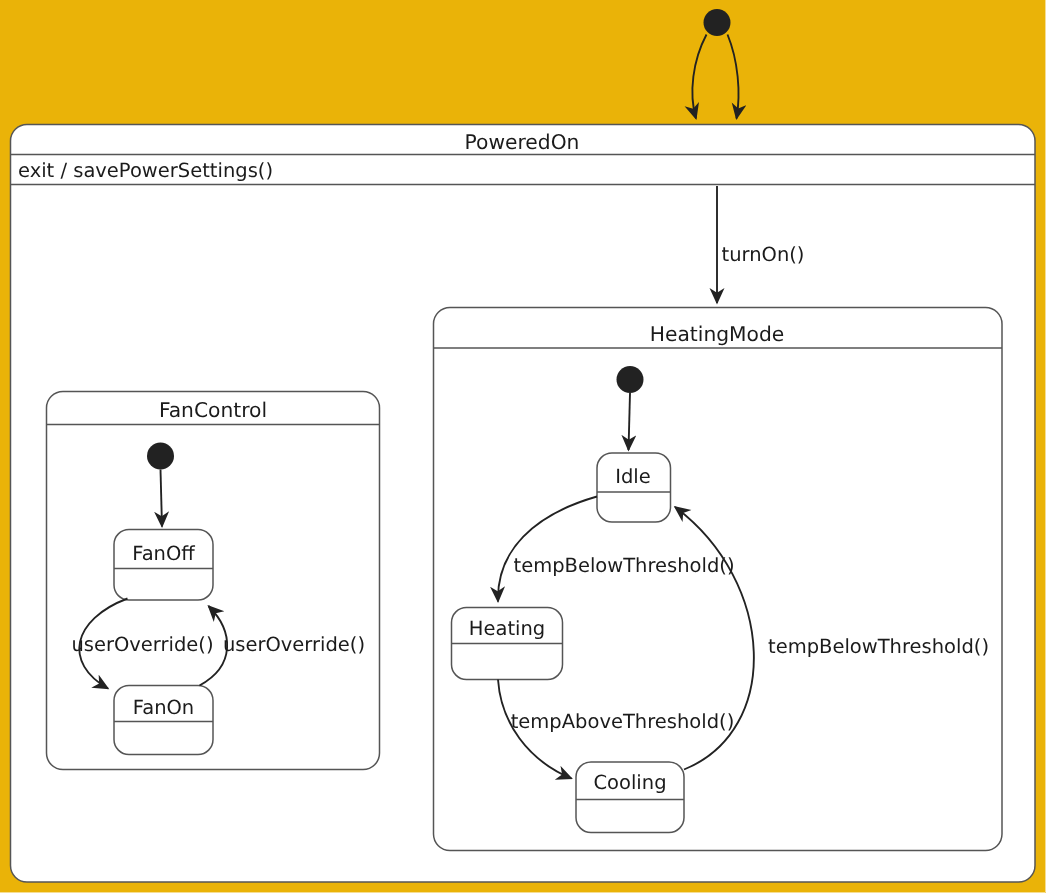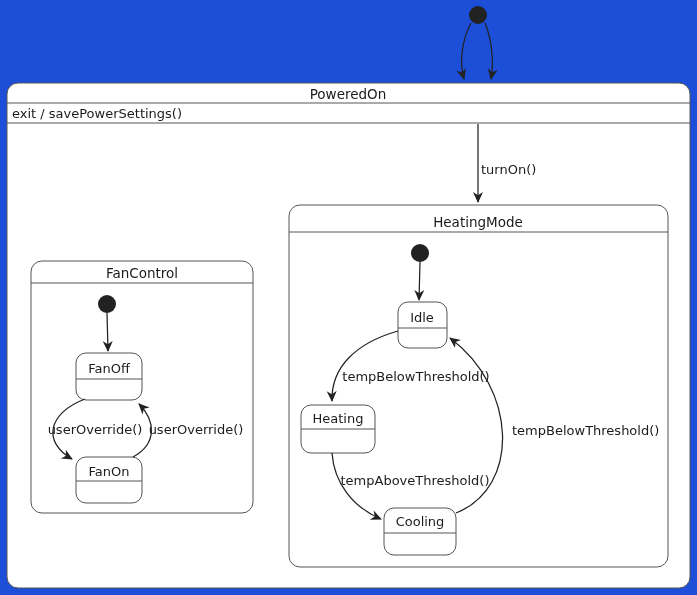--- a/index.html
+++ b/index.html
@@ -1,16 +1,16 @@
 <!DOCTYPE html>
 <html><head>
 <meta charset="utf-8">
 <style>
   html,body{margin:0;padding:0;background:#ffffff;}
-  .stage{position:relative;width:697px;height:595px;background:#1d4ed8;overflow:hidden;}
+  .stage{position:relative;width:697px;height:595px;background:#eab308;overflow:hidden;}
   svg{display:block;}
   .box{fill:#ffffff;stroke:#555555;stroke-width:1;}
   .divider{stroke:#555555;stroke-width:1;}
   .edge{fill:none;stroke:#222222;stroke-width:1.25;}
   .dot{fill:#222222;stroke:none;}
   text{font-family:"DejaVu Sans","Liberation Sans",sans-serif;font-size:13px;fill:#1b1b1b;}
   .ttl{font-size:13.5px;}
 </style>
 </head>
 <body>

